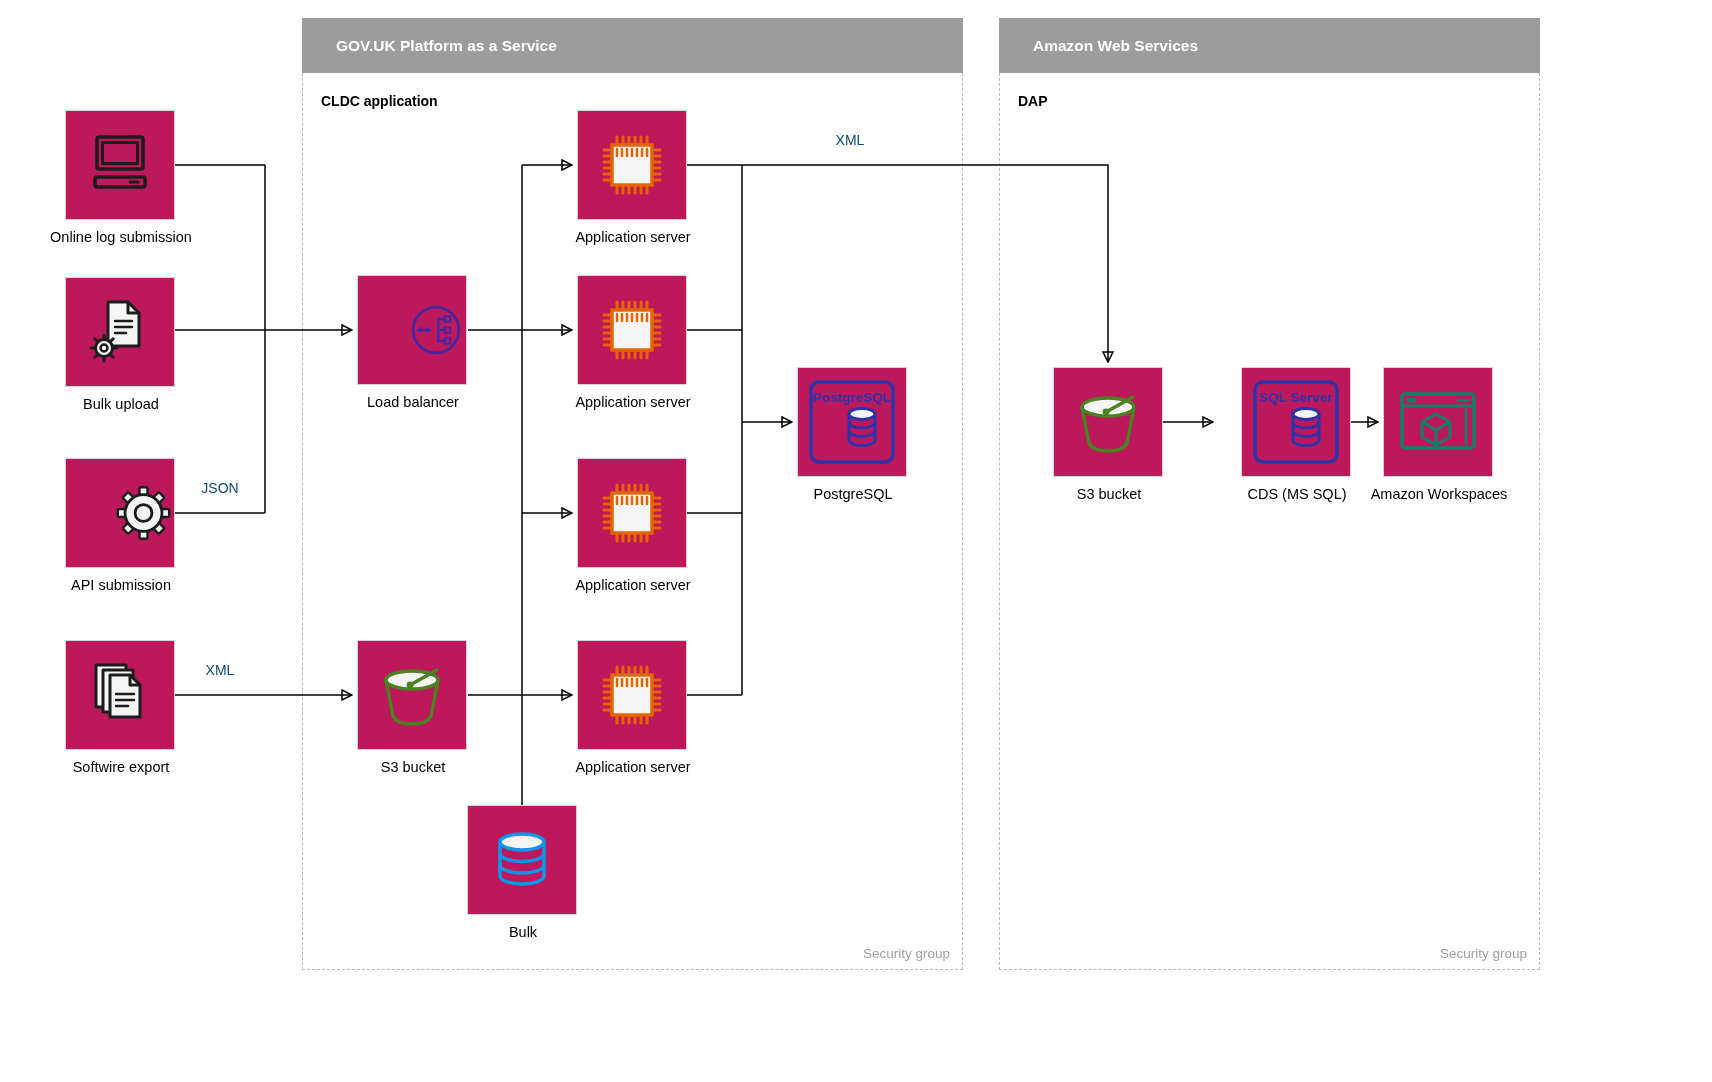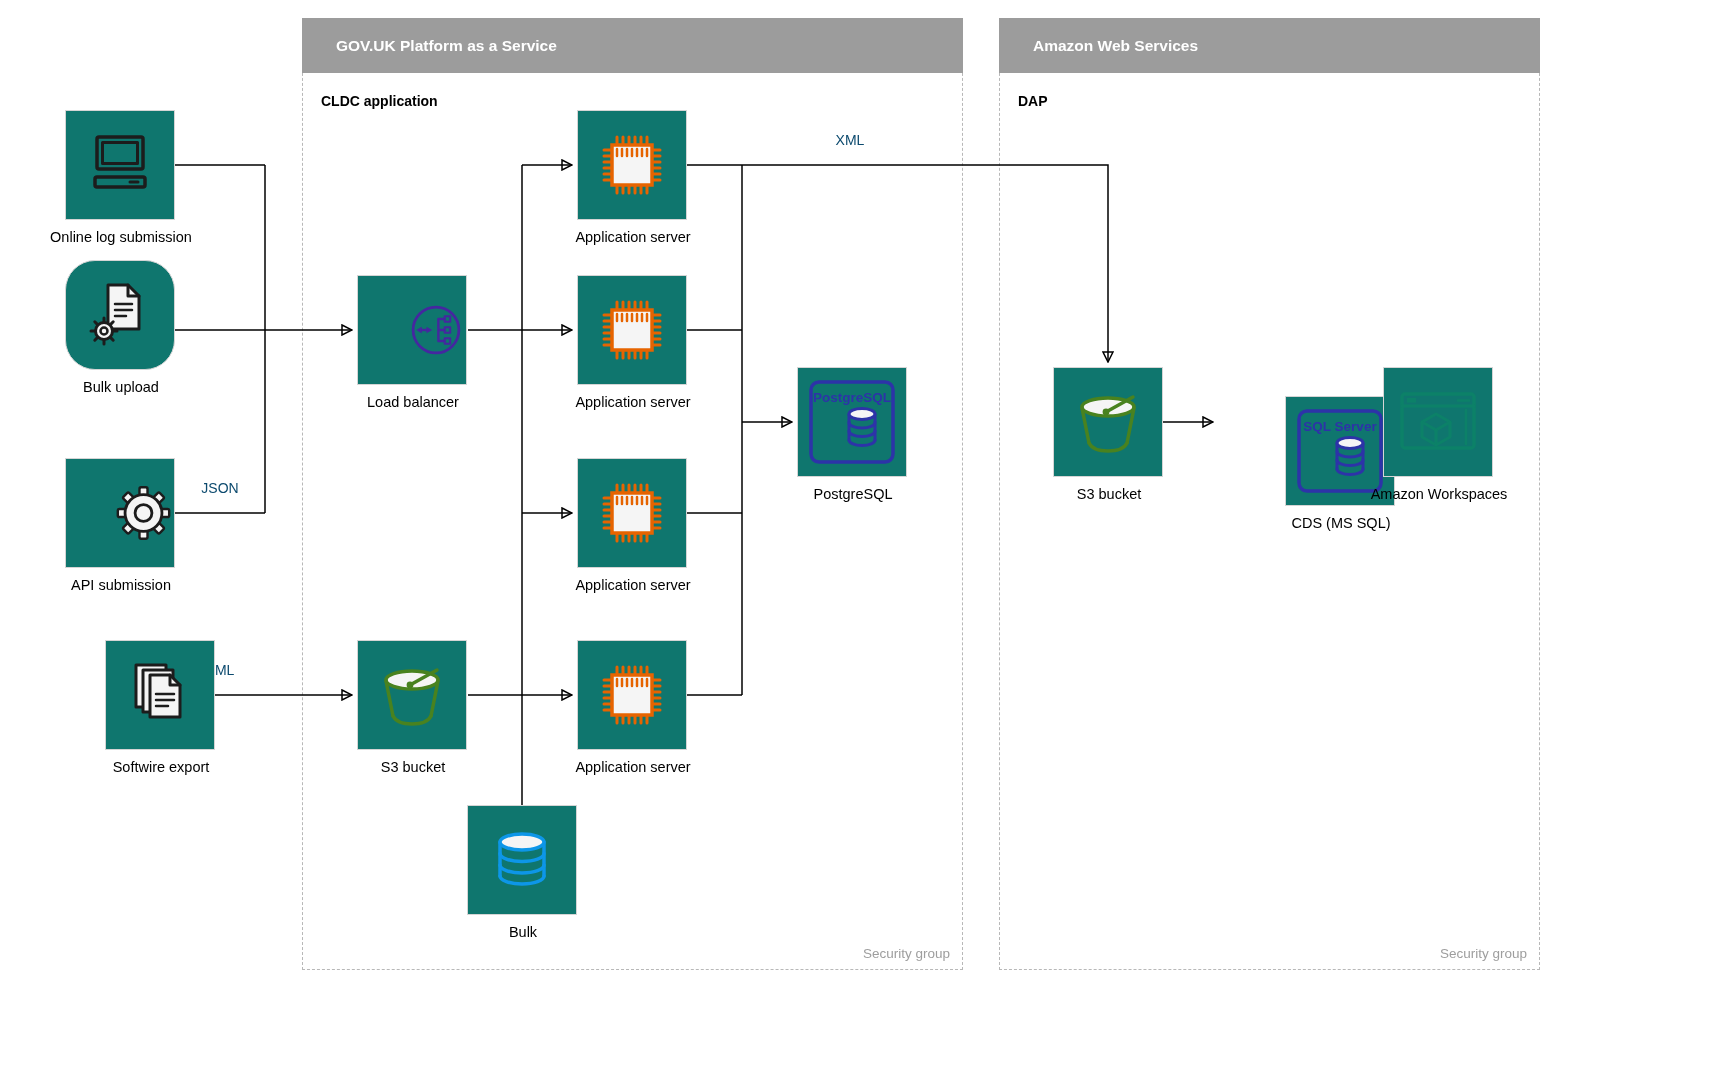--- a/index.html
+++ b/index.html
@@ -19,38 +19,38 @@
   
   svg.edges { position:absolute; left:0; top:0; width:1712px; height:1082px; pointer-events:none; }
   svg.edges path { fill:none; stroke:#000; stroke-width:1.5; }
 
   .edge-label { position:absolute; font-size:14px; color:#0c4a6e; text-align:center; }
   #label-json     { left:190px; top:480px; width:60px; }
   #label-xml-s3   { left:190px; top:662px; width:60px; }
   #label-xml-top  { left:818px; top:132px; width:64px; }
 
   
-  .node { position:absolute; width:110px; height:110px; background:#0f766e; border:1px solid #d5d5d5;
+  .node { position:absolute; width:110px; height:110px; background:#be185d; border:1px solid #d5d5d5;
           display:flex; align-items:center; justify-content:center; }
   .node-label { position:absolute; top:118px; left:-45px; width:200px; text-align:center; font-size:14.5px; color:#000; }
 
   #node-online-log   { left:65px;  top:110px; }
-  #node-bulk-upload  { left:65px;  top:260px;border-radius:30px; }
+  #node-bulk-upload  { left:65px;  top:277px; }
   #node-api          { left:65px;  top:458px;padding-left:47px; }
-  #node-softwire     { left:65px;  top:640px;margin-left:40px; }
+  #node-softwire     { left:65px;  top:640px; }
   #node-lb           { left:357px; top:275px;padding-left:48px; }
   #node-app1         { left:577px; top:110px; }
   #node-app2         { left:577px; top:275px; }
   #node-app3         { left:577px; top:458px; }
   #node-app4         { left:577px; top:640px; }
   #node-pg           { left:797px; top:367px; }
   #node-s3-gov       { left:357px; top:640px; }
   #node-redis        { left:467px; top:805px; }
   #node-s3-aws       { left:1053px; top:367px; }
-  #node-cds          { left:1285px; top:367px;margin-top:29px; }
+  #node-cds          { left:1241px; top:367px; }
   #node-ws           { left:1383px; top:367px; }
 
   .ic { display:block; }
   .ic text { font-family:"Liberation Sans", sans-serif; font-weight:bold; }
 </style>
 </head>
 <body>
 
 <div class="canvas">
 

